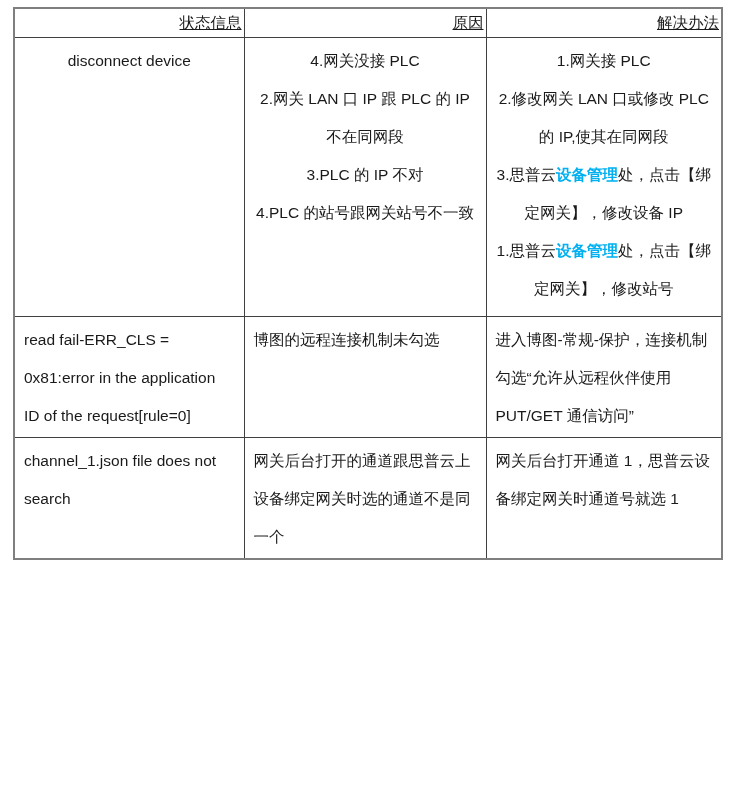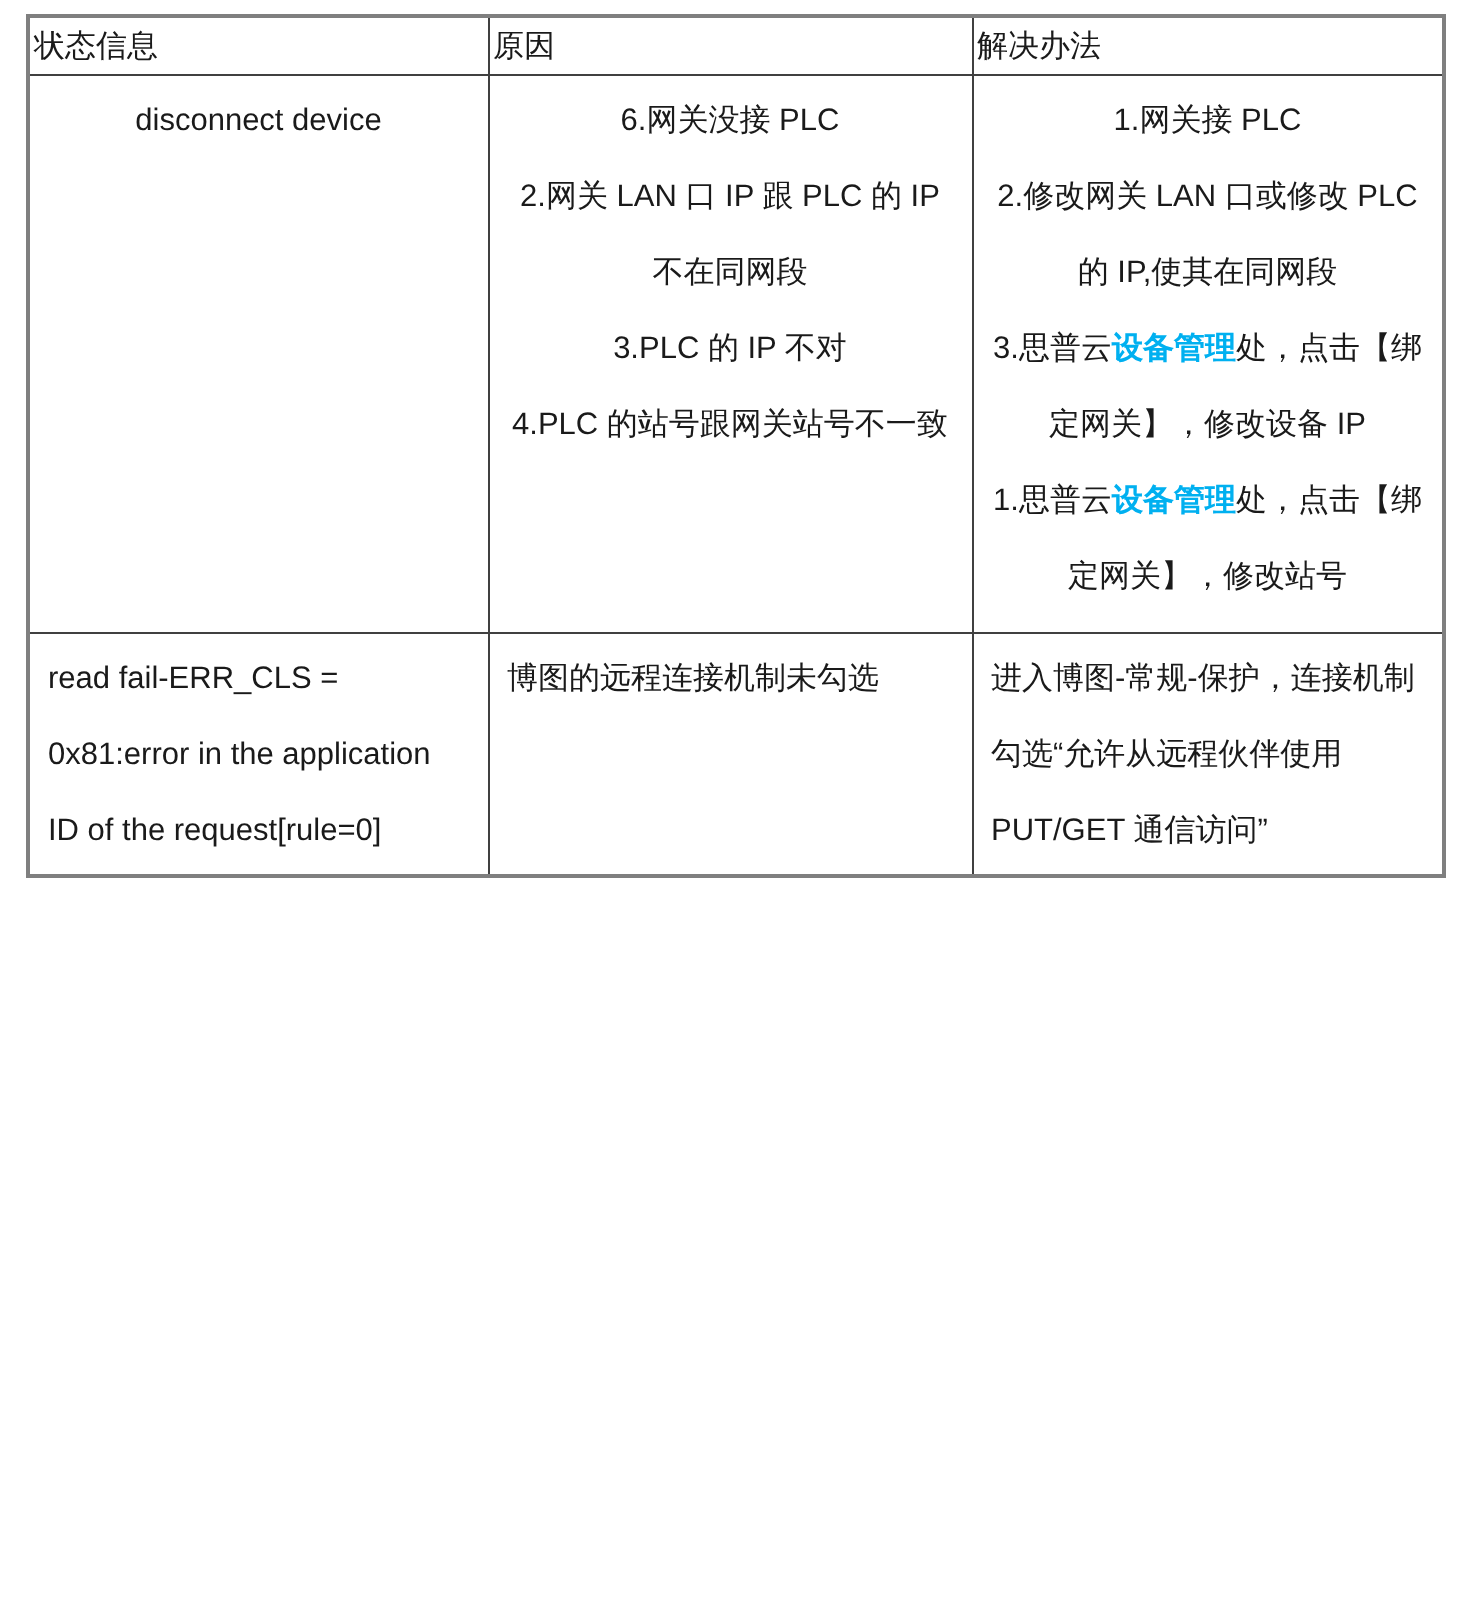--- a/index.html
+++ b/index.html
@@ -31,24 +31,25 @@
   }
   table.t th, table.t td {
     border: 1px solid #404040;
     vertical-align: top;
     padding: 4px 9px 2px 9px;
     word-wrap: break-word;
     overflow: hidden;
   }
   table.t th {
     font-weight: normal;
-    text-align: left;
+    text-align: right;
     height: 24px;
     vertical-align: middle;
     padding: 2px;
+    text-decoration: underline;
   }
   table.t td .para {
     line-height: 38px;
     margin: 0;
   }
   tbody tr:nth-child(1) td { height: 272px; text-align: center; }
   tbody tr:nth-child(2) td { height: 110px; }
   tbody tr:nth-child(3) td { height: 109px; }
   tbody tr:nth-child(4) td { height: 108px; }
   tbody tr:nth-child(5) td { height: 114px; }
@@ -73,21 +74,21 @@
         <th>原因</th>
         <th>解决办法</th>
       </tr>
     </thead>
     <tbody id="table-body">
         <tr>
           <td>
             <div class="para"><span>disconnect device</span></div>
           </td>
           <td>
-            <div class="para"><span>6.网关没接 PLC</span></div>
+            <div class="para"><span>4.网关没接 PLC</span></div>
             <div class="para"><span>2.网关 LAN 口 IP 跟 PLC 的 IP 不在同网段</span></div>
             <div class="para"><span>3.PLC 的 IP 不对</span></div>
             <div class="para"><span>4.PLC 的站号跟网关站号不一致</span></div>
           </td>
           <td>
             <div class="para"><span>1.网关接 PLC</span></div>
             <div class="para"><span>2.修改网关 LAN 口或修改 PLC 的 IP,使其在同网段</span></div>
             <div class="para"><span>3.思普云</span><span class="accent">设备管理</span><span>处，点击【绑定网关】，修改设备 IP</span></div>
             <div class="para"><span>1.思普云</span><span class="accent">设备管理</span><span>处，点击【绑定网关】，修改站号</span></div>
           </td>
@@ -96,15 +97,26 @@
           <td>
             <div class="para"><span>read fail-ERR_CLS = 0x81:error in the application ID of the request[rule=0]</span></div>
           </td>
           <td>
             <div class="para"><span>博图的远程连接机制未勾选</span></div>
           </td>
           <td>
             <div class="para"><span>进入博图-常规-保护，连接机制勾选“允许从远程伙伴使用 PUT/GET 通信访问”</span></div>
           </td>
         </tr>
+        <tr>
+          <td>
+            <div class="para"><span>channel_1.json file does not search</span></div>
+          </td>
+          <td>
+            <div class="para"><span>网关后台打开的通道跟思普云上设备绑定网关时选的通道不是同一个</span></div>
+          </td>
+          <td>
+            <div class="para"><span>网关后台打开通道 1，思普云设备绑定网关时通道号就选 1</span></div>
+          </td>
+        </tr>
       </tbody>
   </table>
 </div>
 
 </body></html>

